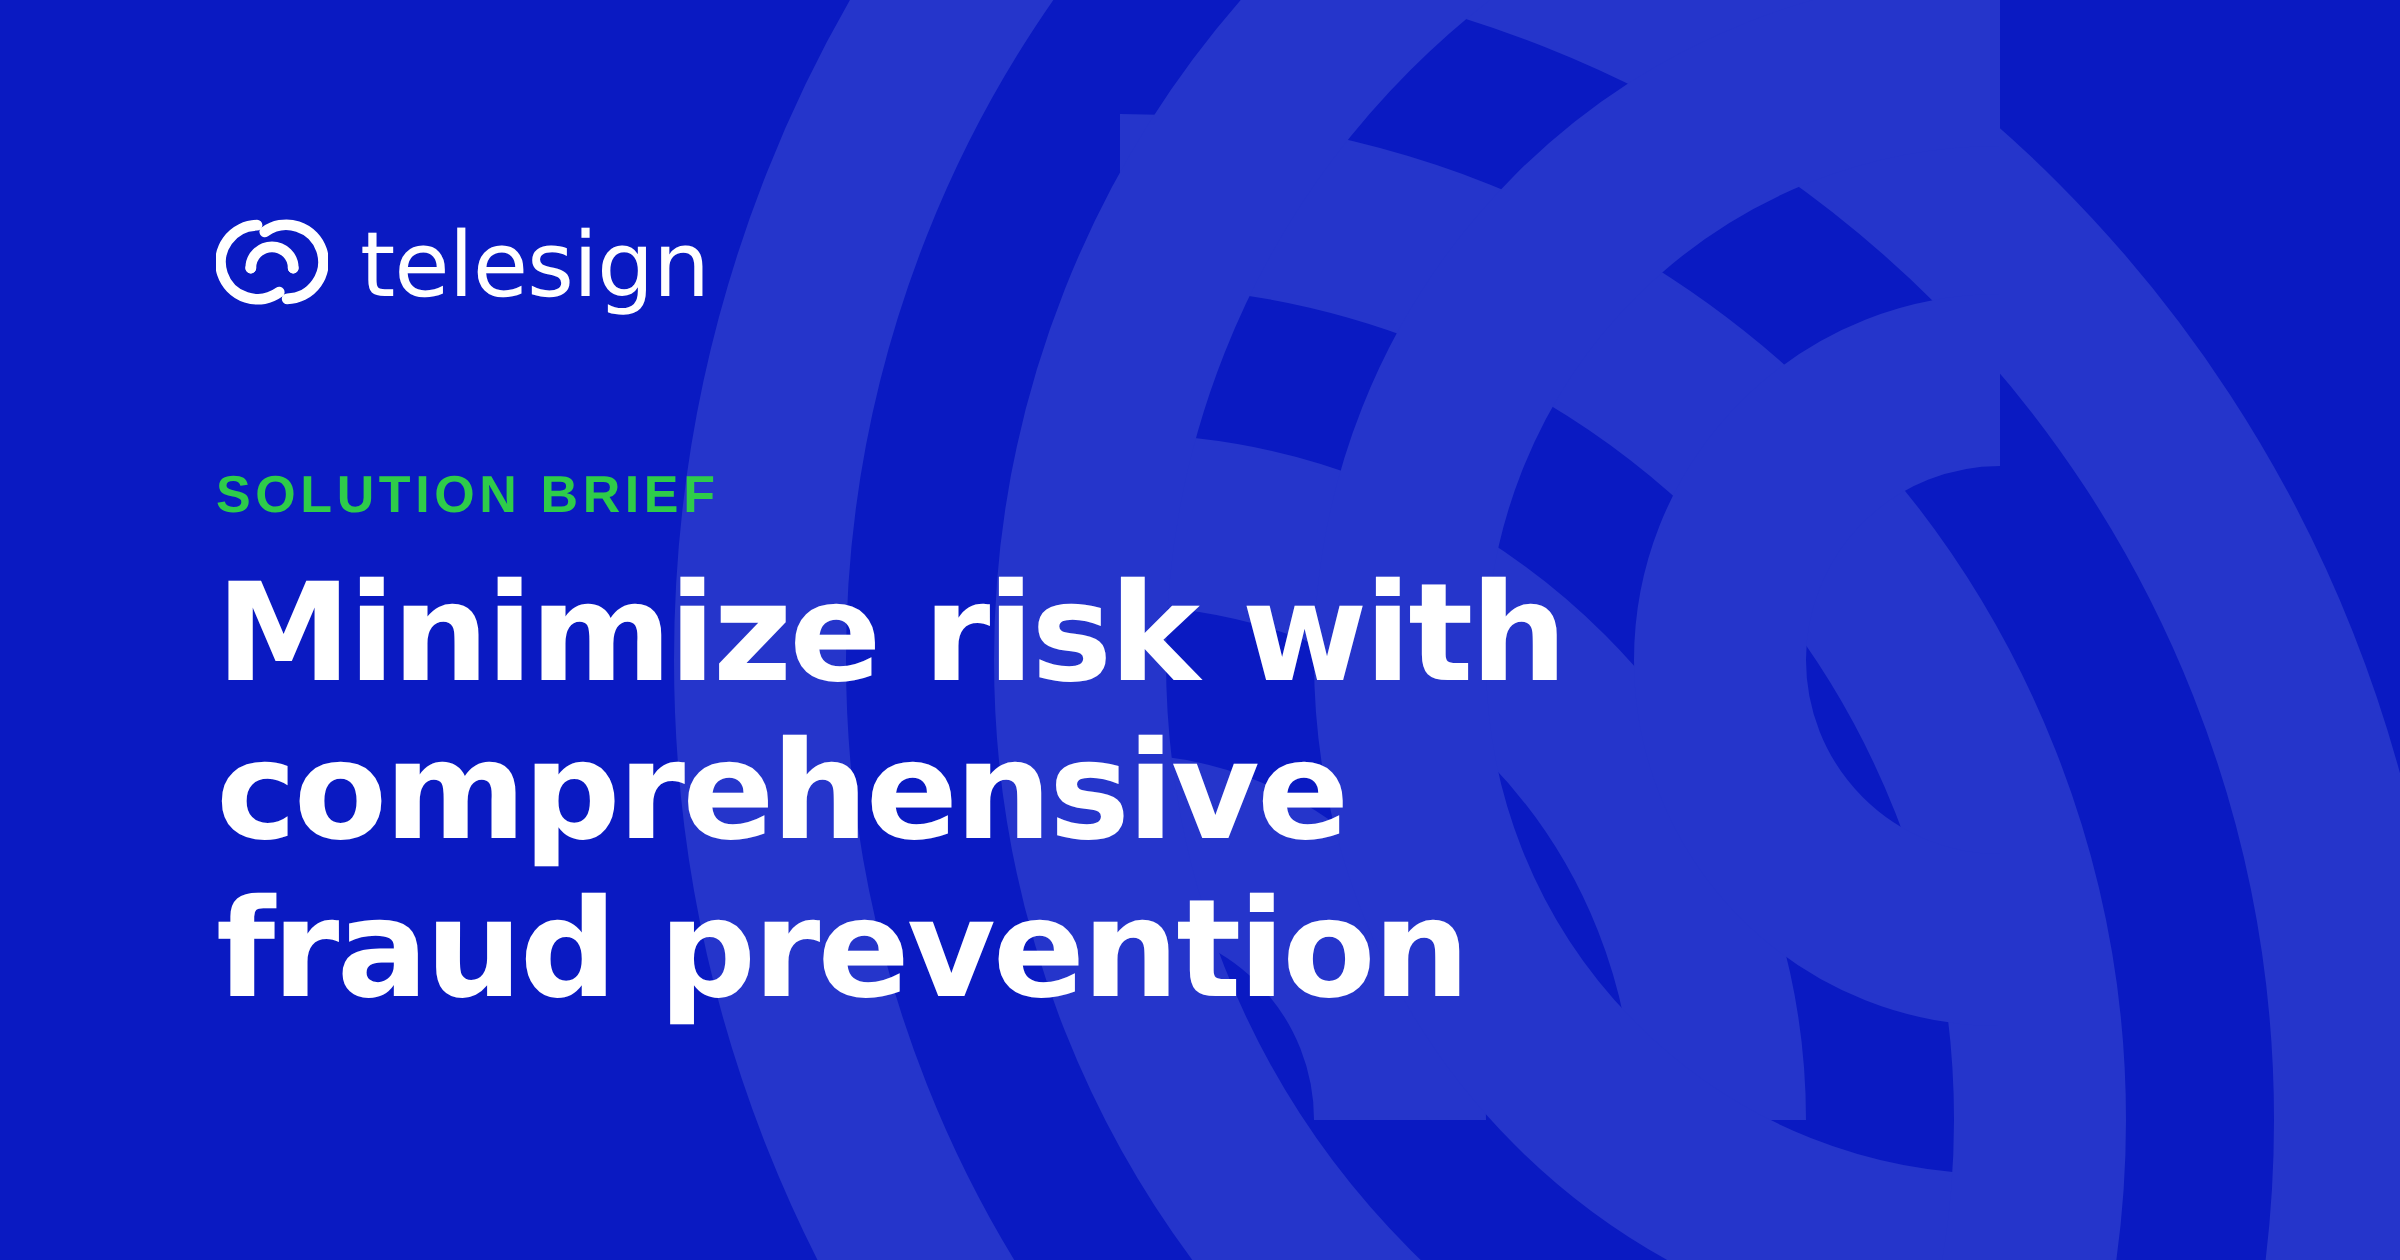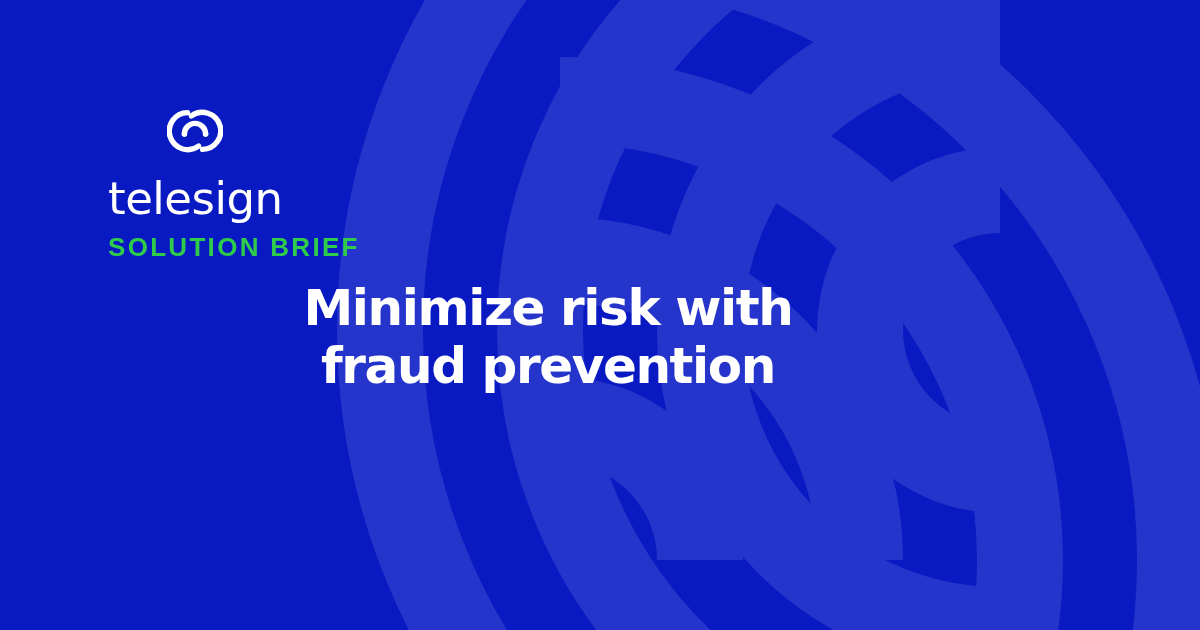--- a/index.html
+++ b/index.html
@@ -42,21 +42,20 @@
 
   
   .logo-lockup {
     position: absolute;
     left: 108px;
     top: 103px;
     display: flex;
     align-items: center;
     gap: 16px;
     height: 56px;
-    flex-direction: column;
   }
   .logo-mark {
     width: 56px;
     height: 56px;
     display: block;
     flex: 0 0 auto;
   }
   .logo-word {
     color: #ffffff;
     font-size: 45px;
@@ -82,27 +81,26 @@
     font-family: "Liberation Sans", sans-serif;
   }
 
   
   .headline {
     position: absolute;
     left: 108px;
     top: 279px;
     width: 880px;
     color: #ffffff;
-    font-size: 50px;
+    font-size: 68px;
     font-weight: bold;
     line-height: 1.16;
     letter-spacing: -1.4px;
     font-family: "DejaVu Sans", "Liberation Sans", sans-serif;
     margin: 0;
-    text-align: center;
   }
   .headline .hl-line { display: block; white-space: nowrap; }
 </style>
 </head>
 <body>
 
 <div class="canvas">
 
   <svg class="bg-art" viewBox="0 0 1200 630" preserveAspectRatio="none" aria-hidden="true">
     <defs>
@@ -154,17 +152,18 @@
         <circle cx="38.6" cy="31.0" r="2.7" fill="#ffffff"></circle>
         <circle cx="17.4" cy="31.0" r="2.7" fill="#ffffff"></circle>
       </svg>
       <span class="logo-word">telesign</span>
     </div>
 
     <div class="eyebrow">SOLUTION BRIEF</div>
 
     <h1 class="headline">
       <span class="hl-line">Minimize risk with</span>
+      <span class="hl-line">comprehensive</span>
       <span class="hl-line">fraud prevention</span>
     </h1>
 
   </div>
 </div>
 
 </body></html>

